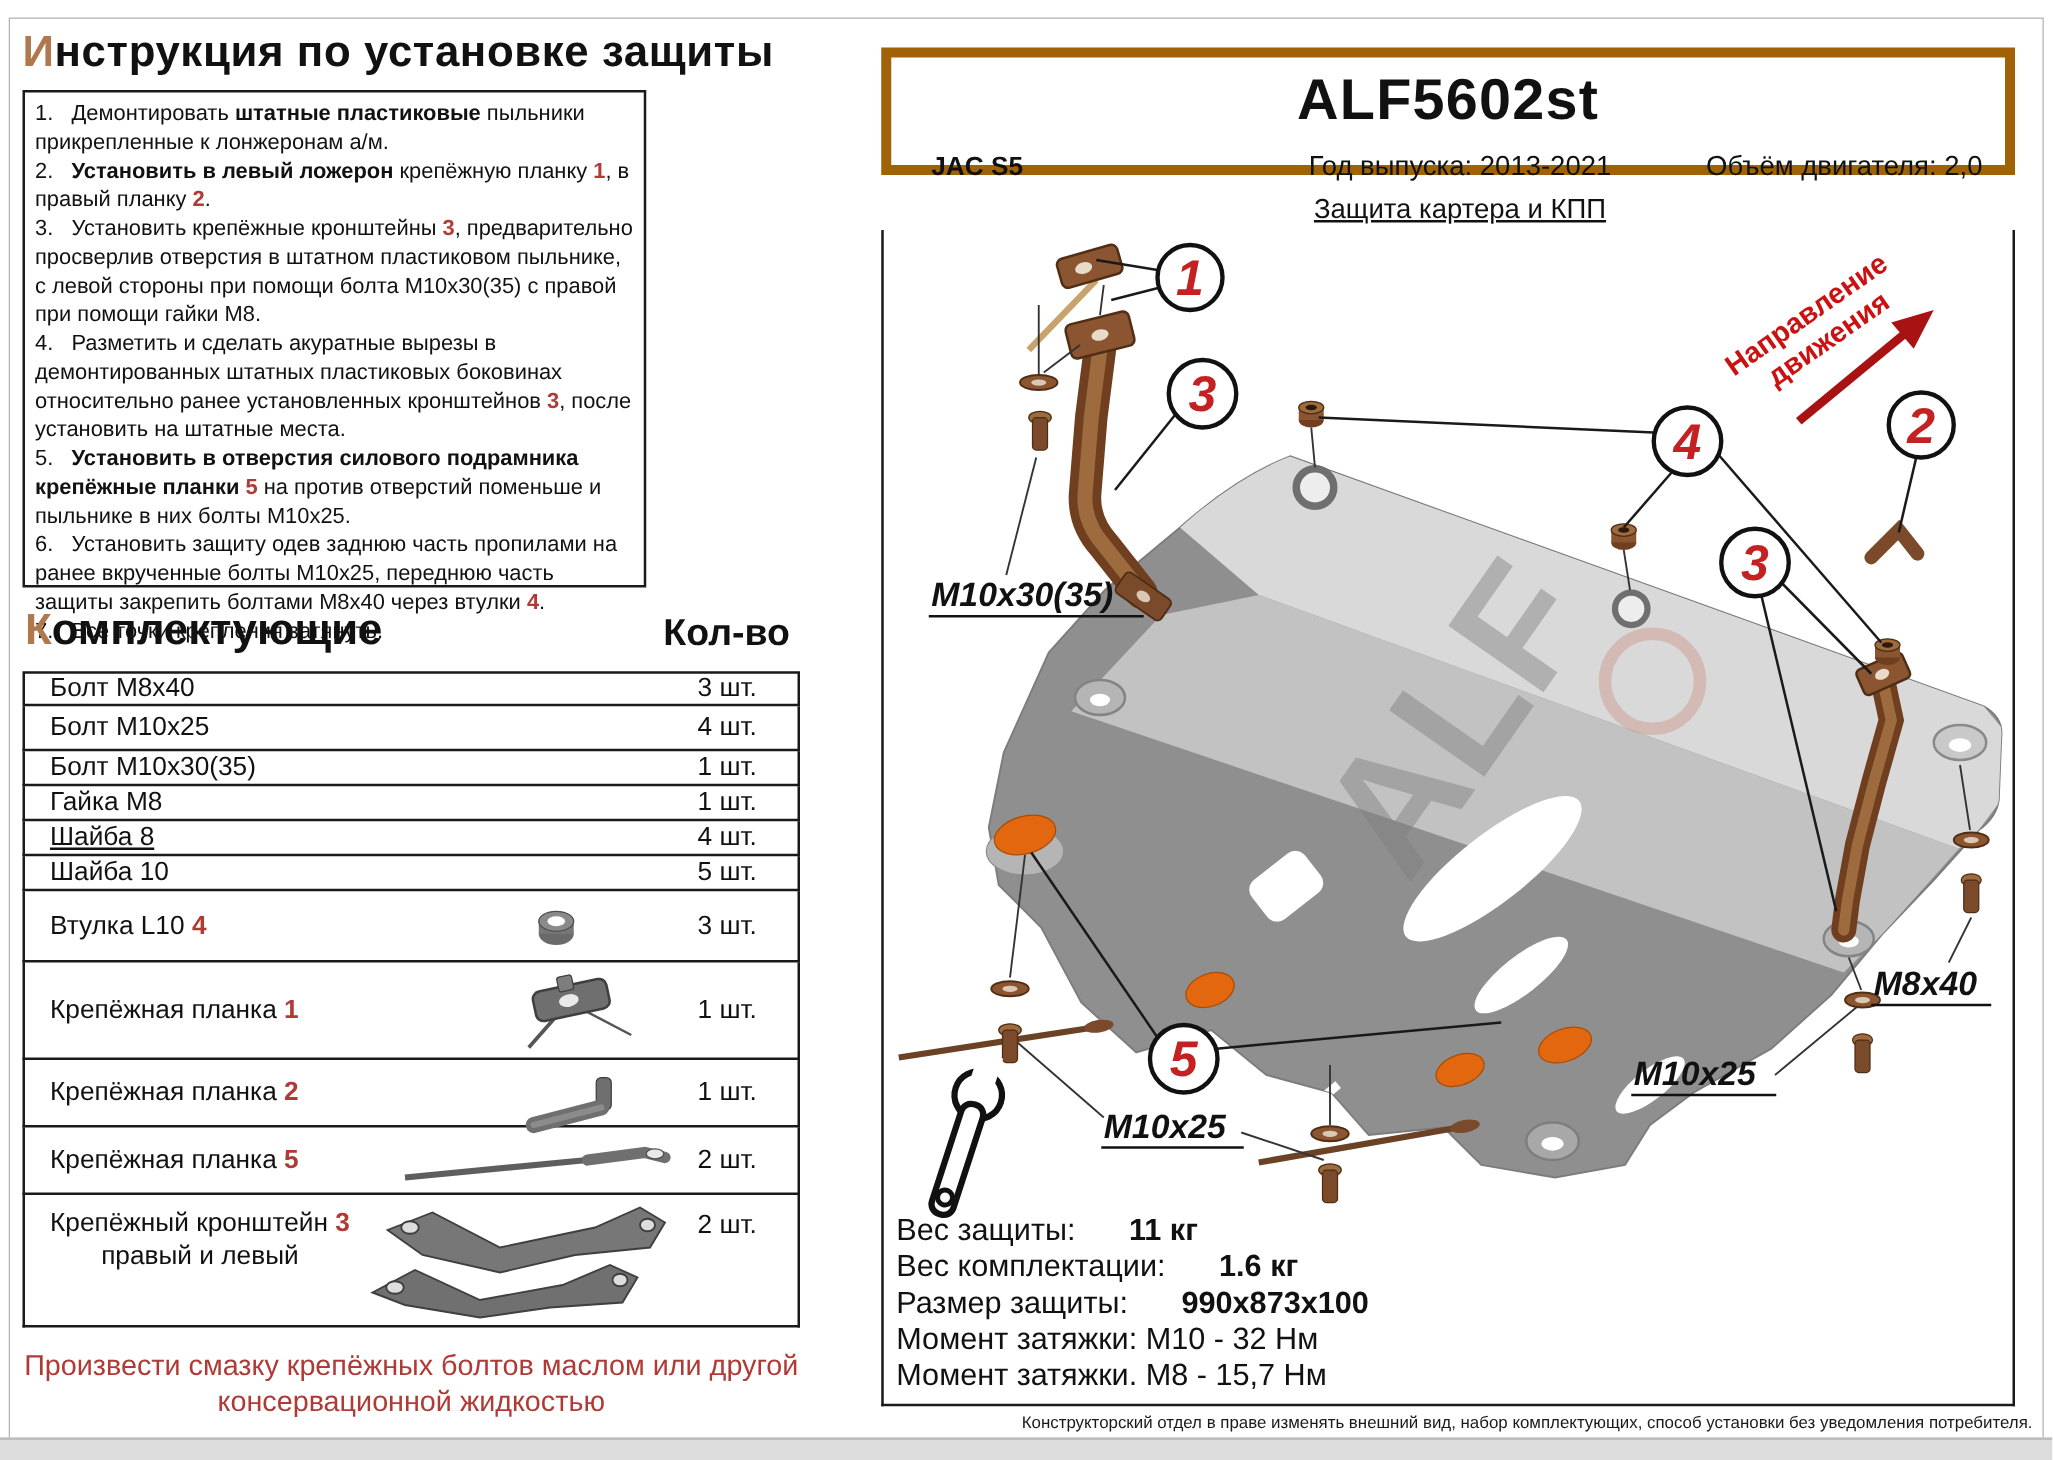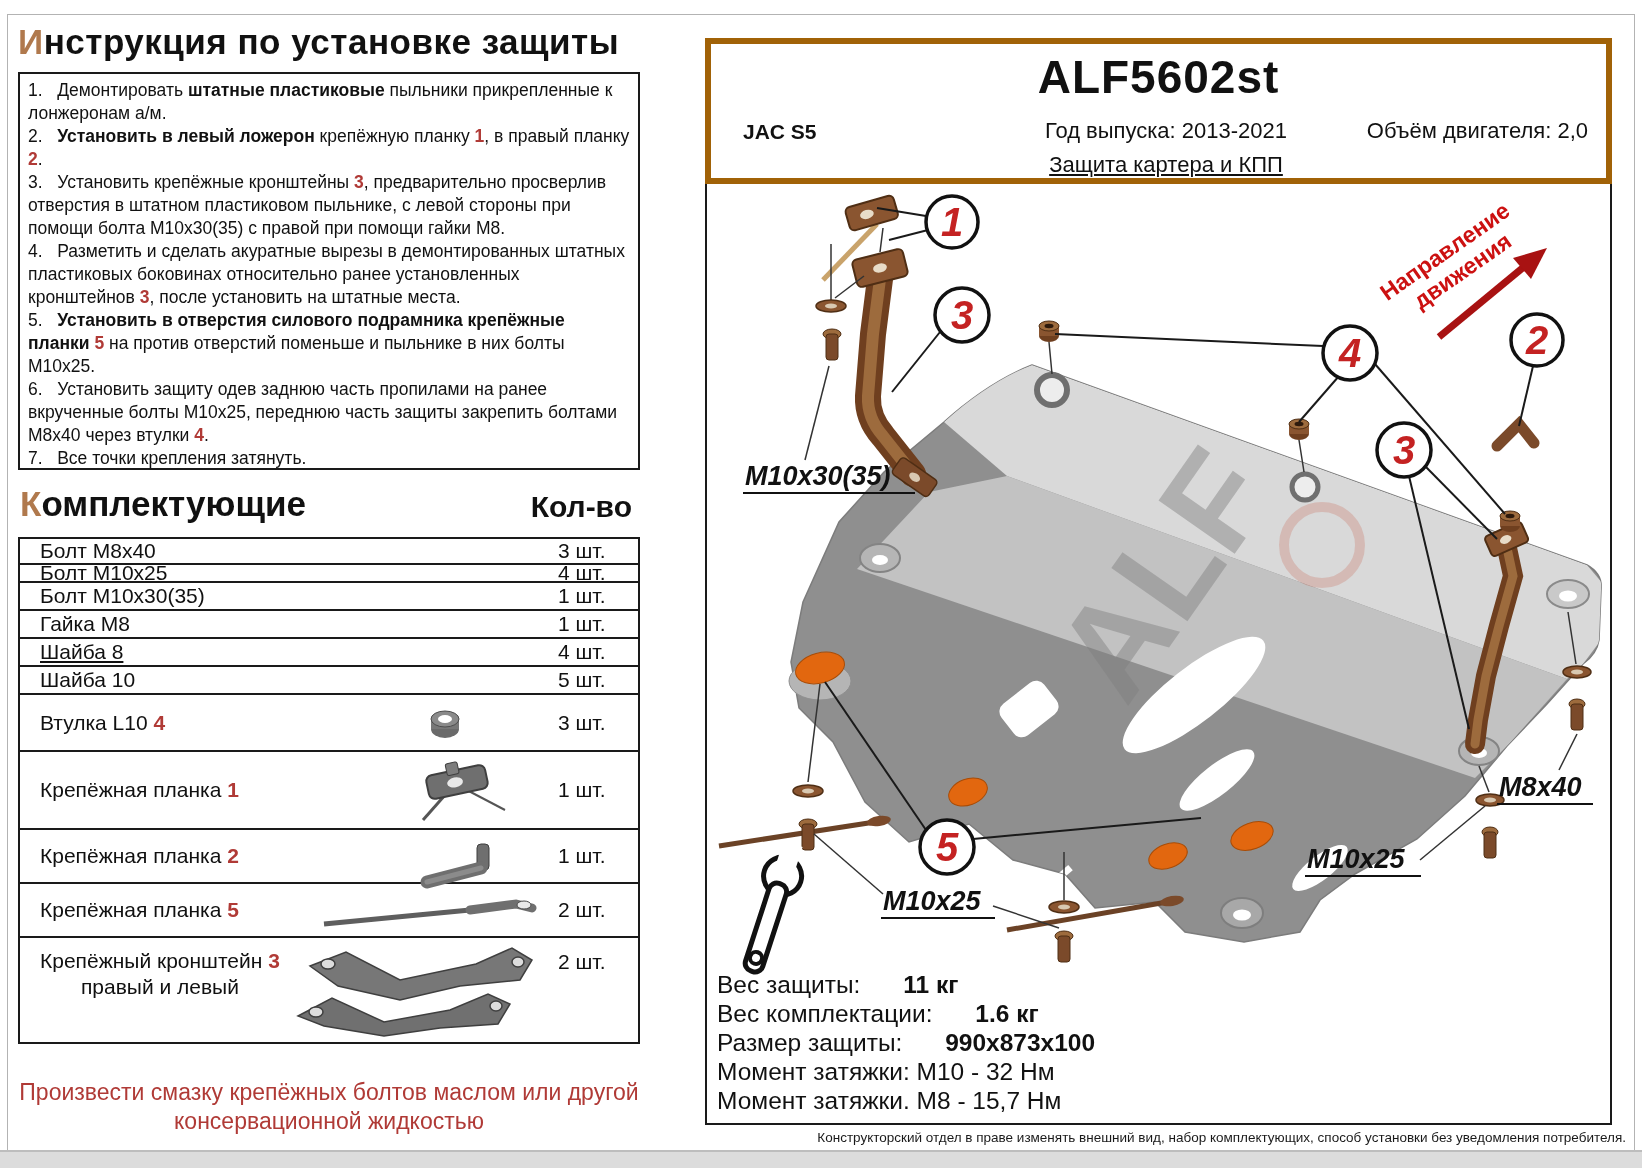--- a/index.html
+++ b/index.html
@@ -5,21 +5,21 @@
   html,body{margin:0;padding:0;background:#ffffff;}
   *{box-sizing:border-box;}
   .page{position:relative;width:1642px;height:1168px;background:#fff;overflow:hidden;
         font-family:"Liberation Sans",sans-serif;color:#111;}
   .frame{position:absolute;left:7px;top:14px;right:7px;bottom:14px;border:1px solid #b3b3b3;}
   .bottom-strip{position:absolute;left:0;top:1150px;width:1642px;height:18px;background:#dcdcdc;border-top:2px solid #bdbdbd;}
 
   
   .title{position:absolute;left:18px;top:22px;width:622px;font-size:35px;font-weight:bold;letter-spacing:0.5px;}
   .brown{color:#b0794d;}
-  .instr-box{position:absolute;left:18px;top:72px;width:622px;height:398px;border:2px solid #1a1a1a;
+  .instr-box{position:absolute;left:18px;top:72px;width:499px;height:398px;border:2px solid #1a1a1a;
              padding:5px 8px;font-size:17.5px;line-height:23px;}
   .instr-item{white-space:pre-wrap;}
   .seg-b{font-weight:bold;}
   .seg-r{color:#b03a36;font-weight:bold;}
 
   .parts-head{position:absolute;left:18px;top:484px;width:622px;height:52px;}
   .parts-title{position:absolute;left:2px;top:0;font-size:35px;font-weight:bold;}
   .qty-h{position:absolute;right:8px;top:6px;font-size:30px;font-weight:bold;}
   .p-table{position:absolute;left:18px;top:537px;width:622px;}
   .p-row{position:relative;border:2px solid #1a1a1a;border-top:none;display:flex;align-items:center;}
@@ -28,21 +28,21 @@
   .p-row.toprow .p-name{padding-top:10px;}
   .p-name{padding-left:20px;font-size:21px;line-height:26px;}
   .p-sub{text-align:center;font-size:21px;}
   .p-qty{position:absolute;left:538px;top:50%;transform:translateY(-50%);font-size:21px;}
   .p-row.toprow .p-qty{top:24px;}
   .p-thumb{position:absolute;}
   .red-note{position:absolute;left:18px;top:1078px;width:622px;text-align:center;
             font-size:23px;line-height:29px;color:#b03a36;}
 
   
-  .r-header{position:absolute;left:705px;top:38px;width:907px;height:146px;border:6px solid #a16207;background:#fff;}
+  .r-header{position:absolute;left:705px;top:38px;width:907px;height:102px;border:8px solid #a16207;background:#fff;}
   .model{position:absolute;left:0;right:0;top:6px;text-align:center;font-size:46px;font-weight:bold;letter-spacing:1px;}
   .veh{position:absolute;left:32px;top:76px;font-size:21px;font-weight:bold;}
   .years{position:absolute;left:260px;width:390px;top:74px;text-align:center;font-size:22px;}
   .engine{position:absolute;right:18px;top:74px;font-size:22px;}
   .subtitle{position:absolute;left:260px;width:390px;top:108px;text-align:center;font-size:22px;text-decoration:underline;}
 
   .r-diagram{position:absolute;left:705px;top:184px;width:907px;height:941px;border:2px solid #1a1a1a;border-top:none;background:#fff;}
   .r-diagram svg{position:absolute;left:0;top:0;font-family:"Liberation Sans",sans-serif;}
   .info-block{position:absolute;left:10px;top:786px;width:480px;font-size:24.5px;line-height:29px;}
   .info-value.vb{font-weight:bold;margin-left:36px;}
@@ -69,21 +69,21 @@
   <div class="parts-head">
     <div class="parts-title"><span class="brown">К</span><span>омплектующие</span></div>
     <div class="qty-h">Кол-во</div>
   </div>
 
   <div class="p-table" id="partsTable">
       <div class="p-row first" style="height: 28px;">
         <div class="p-name"><span>Болт М8х40</span></div>
         <div class="p-qty">3 шт.</div>
       </div>
-      <div class="p-row" style="height: 18px;">
+      <div class="p-row" style="height: 36px;">
         <div class="p-name"><span>Болт М10х25</span></div>
         <div class="p-qty">4 шт.</div>
       </div>
       <div class="p-row" style="height: 28px;">
         <div class="p-name"><span>Болт М10х30(35)</span></div>
         <div class="p-qty">1 шт.</div>
       </div>
       <div class="p-row" style="height: 28px;">
         <div class="p-name"><span>Гайка М8</span></div>
         <div class="p-qty">1 шт.</div>

